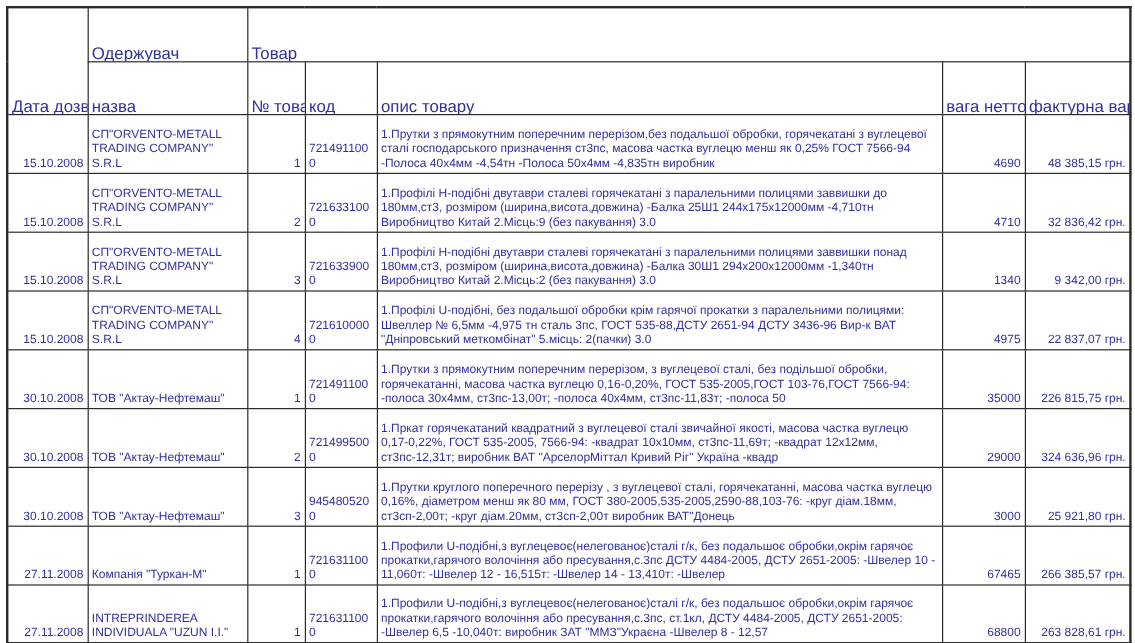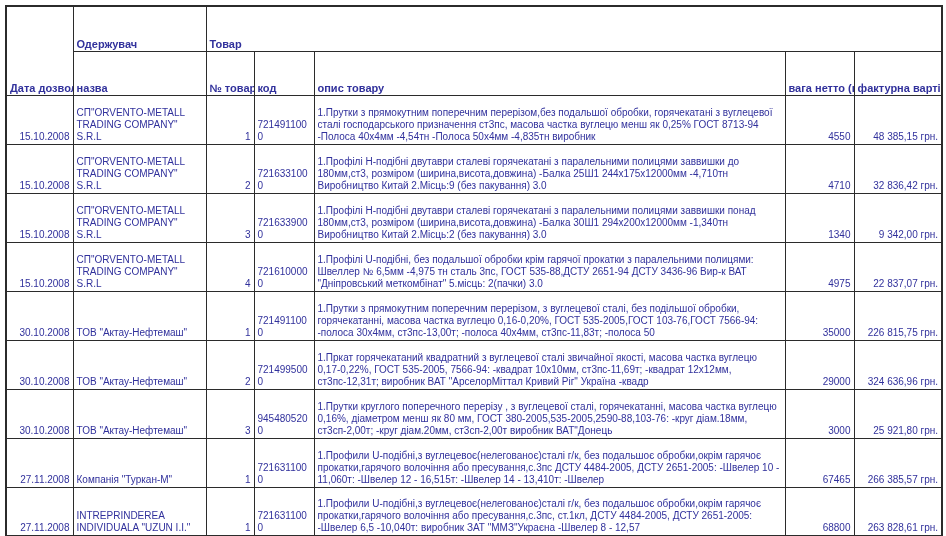--- a/index.html
+++ b/index.html
@@ -25,21 +25,21 @@
     line-height: 12px;
     font-weight: normal;
     color: var(--txt);
     text-align: left;
     overflow: hidden;
     word-wrap: break-word;
   }
   thead tr.band1 { height: 45px; }
   thead tr.band2 { height: 44px; margin-left: 16px; }
   tbody tr { height: 49px; }
-  th { font-size: 11px; white-space: nowrap; font-weight: bold; }
+  th { font-size: 14px; white-space: nowrap; }
   .num { text-align: right; }
   .desc { vertical-align: bottom; }
 </style>
 </head>
 <body>
 
 <div class="sheet">
   <table class="permits">
     <colgroup>
       <col style="width:67px">
@@ -64,22 +64,22 @@
         <th>вага нетто (кг)</th>
         <th>фактурна вартість</th>
       </tr>
     </thead>
     <tbody>
         <tr>
           <td class="num">15.10.2008</td>
           <td>СП"ORVENTO-METALL TRADING COMPANY" S.R.L</td>
           <td class="num">1</td>
           <td>7214911000</td>
-          <td class="desc">1.Прутки з прямокутним поперечним перерізом,без подальшої обробки, горячекатані з вуглецевої сталі господарського призначення ст3пс, масова частка вуглецю менш як 0,25% ГОСТ 8713-94 -Полоса 40x4мм -4,54тн -Полоса 50x4мм -4,835тн виробник</td>
-          <td class="num">4550</td>
+          <td class="desc">1.Прутки з прямокутним поперечним перерізом,без подальшої обробки, горячекатані з вуглецевої сталі господарського призначення ст3пс, масова частка вуглецю менш як 0,25% ГОСТ 7566-94 -Полоса 40x4мм -4,54тн -Полоса 50x4мм -4,835тн виробник</td>
+          <td class="num">4690</td>
           <td class="num">48 385,15 грн.</td>
         </tr>
         <tr>
           <td class="num">15.10.2008</td>
           <td>СП"ORVENTO-METALL TRADING COMPANY" S.R.L</td>
           <td class="num">2</td>
           <td>7216331000</td>
           <td class="desc">1.Профілі Н-подібні двутаври сталеві горячекатані з паралельними полицями заввишки до 180мм,ст3, розміром (ширина,висота,довжина) -Балка 25Ш1 244x175x12000мм -4,710тн Виробництво Китай 2.Місць:9 (без пакування) 3.0</td>
           <td class="num">4710</td>
           <td class="num">32 836,42 грн.</td>

